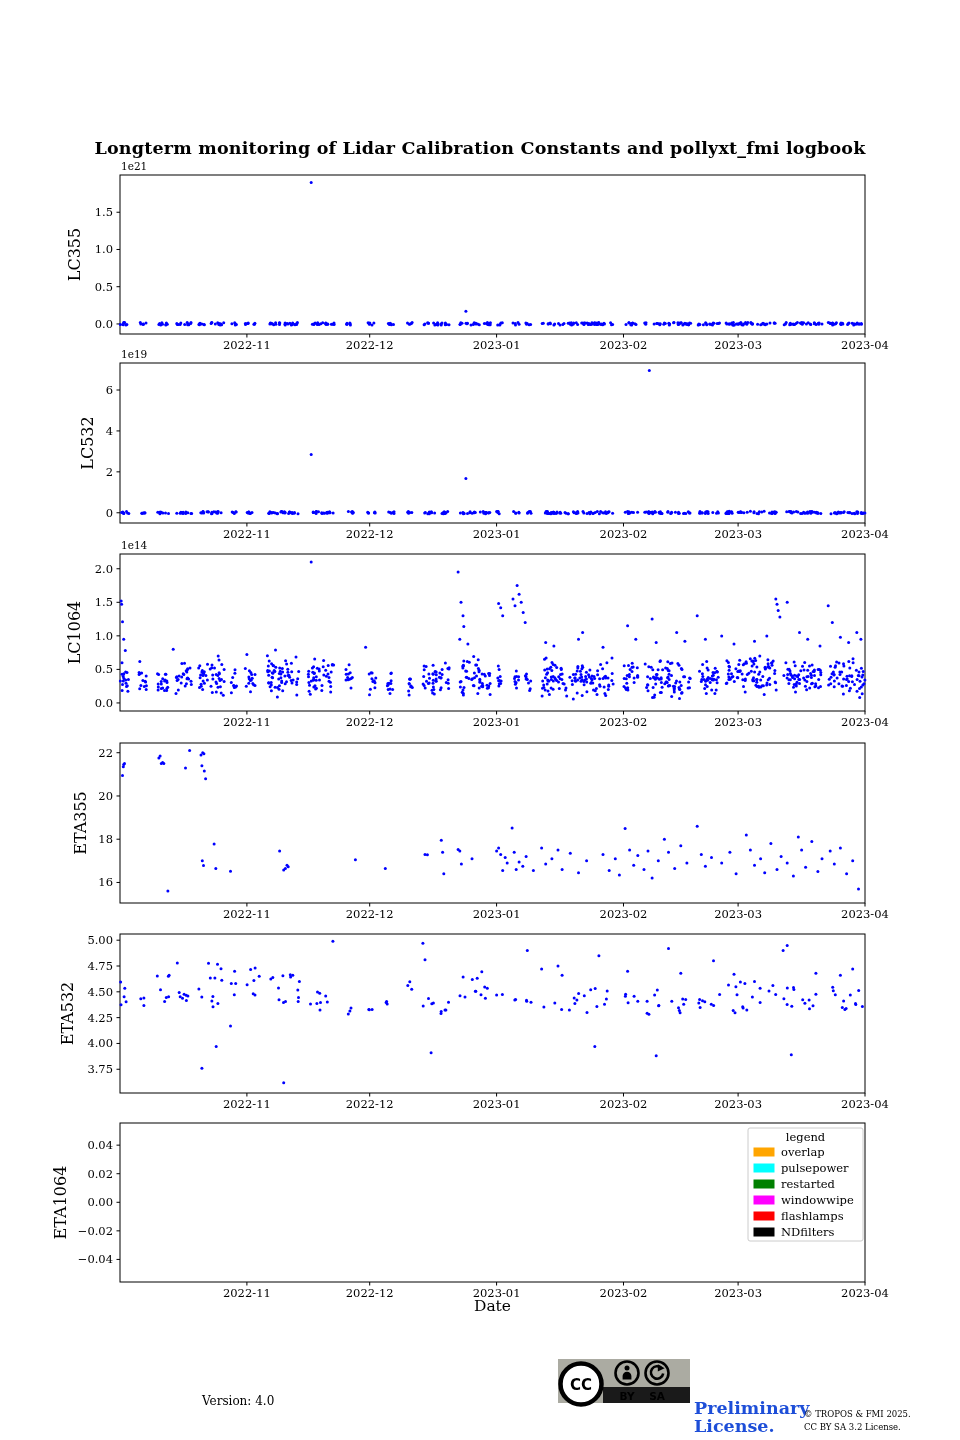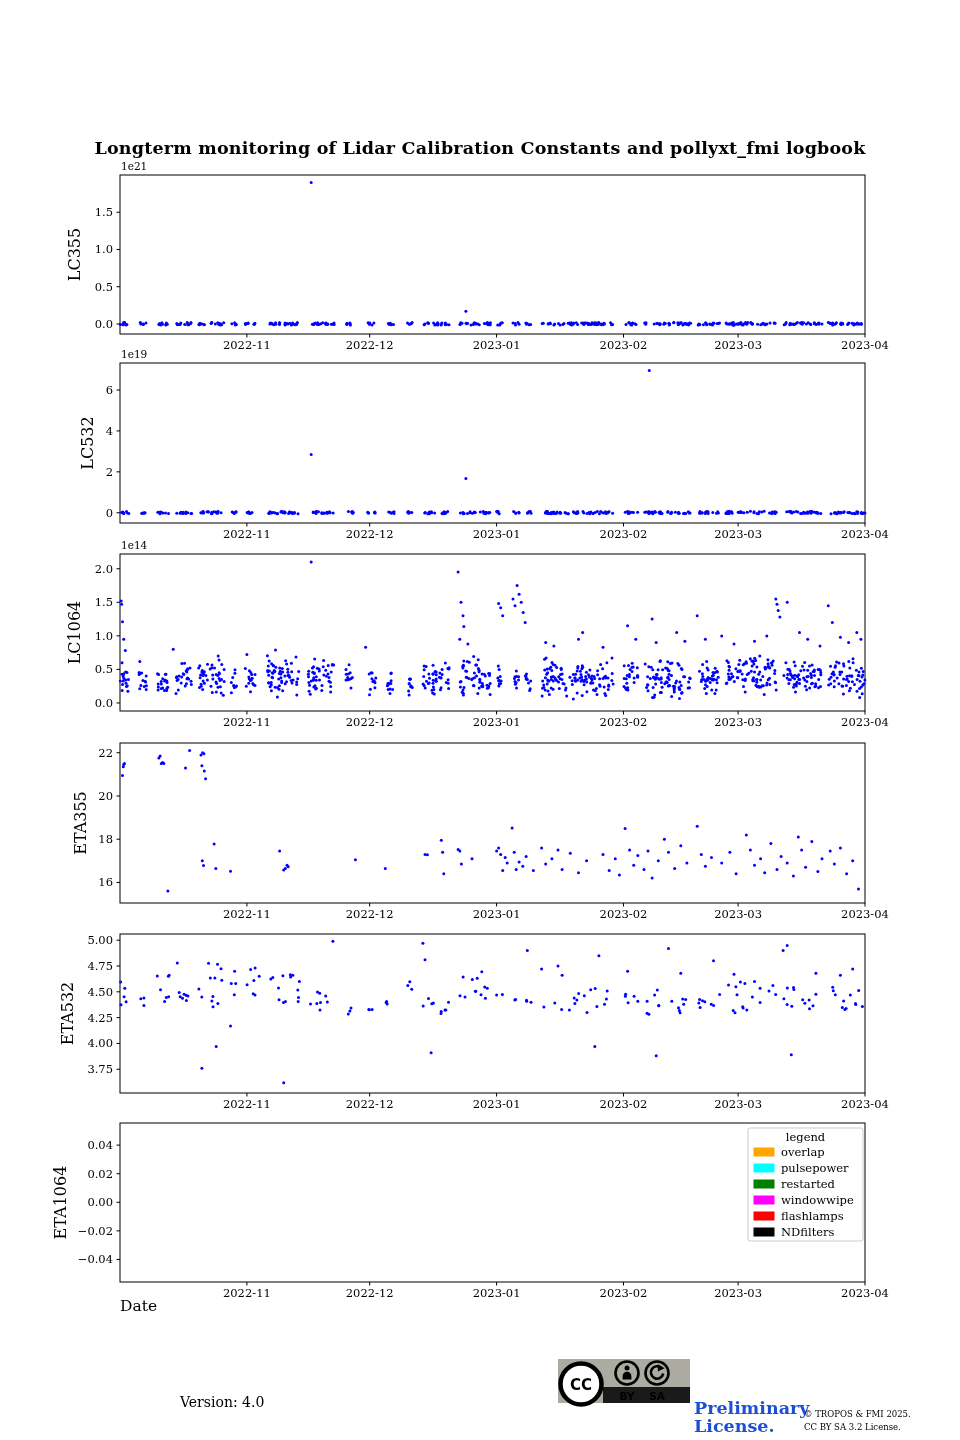--- a/index.html
+++ b/index.html
@@ -1,22 +1,22 @@
 <!DOCTYPE html>
 <html><head>
 <meta charset="utf-8">
 <style>
   html,body{margin:0;padding:0;background:#ffffff;}
   body{width:960px;height:1440px;position:relative;font-family:"DejaVu Serif",serif;color:#000;}
   .fig{position:absolute;left:0;top:0;width:960px;height:1440px;padding-left:47px;}
   #chart{position:absolute;left:0;top:0;}
   .fig-title{position:absolute;left:0;top:138px;width:960px;text-align:center;
     font-size:17.5px;font-weight:bold;letter-spacing:.2px;}
-  .xlabel{position:absolute;left:120px;top:1297px;width:745px;text-align:left;font-size:15.5px;}
-  .version{position:absolute;left:180px;top:1394px;font-size:14px;}
+  .xlabel{position:absolute;left:120px;top:1297px;width:745px;text-align:center;font-size:15.5px;}
+  .version{position:absolute;left:202px;top:1394px;font-size:12px;}
   .prelim{position:absolute;left:694px;top:1399px;font-size:17.5px;font-weight:bold;
     color:#1d4ed8;line-height:18px;}
   .copyright{position:absolute;left:804px;top:1408px;font-size:8.5px;font-weight:normal;line-height:13px;}
   .ccbadge{position:absolute;left:556px;top:1356px;}
   svg text{fill:#000;font-family:"DejaVu Serif",serif;}
   .ccbadge text{font-family:"DejaVu Sans",sans-serif;font-weight:bold;}
 </style>
 </head>
 <body>
 

